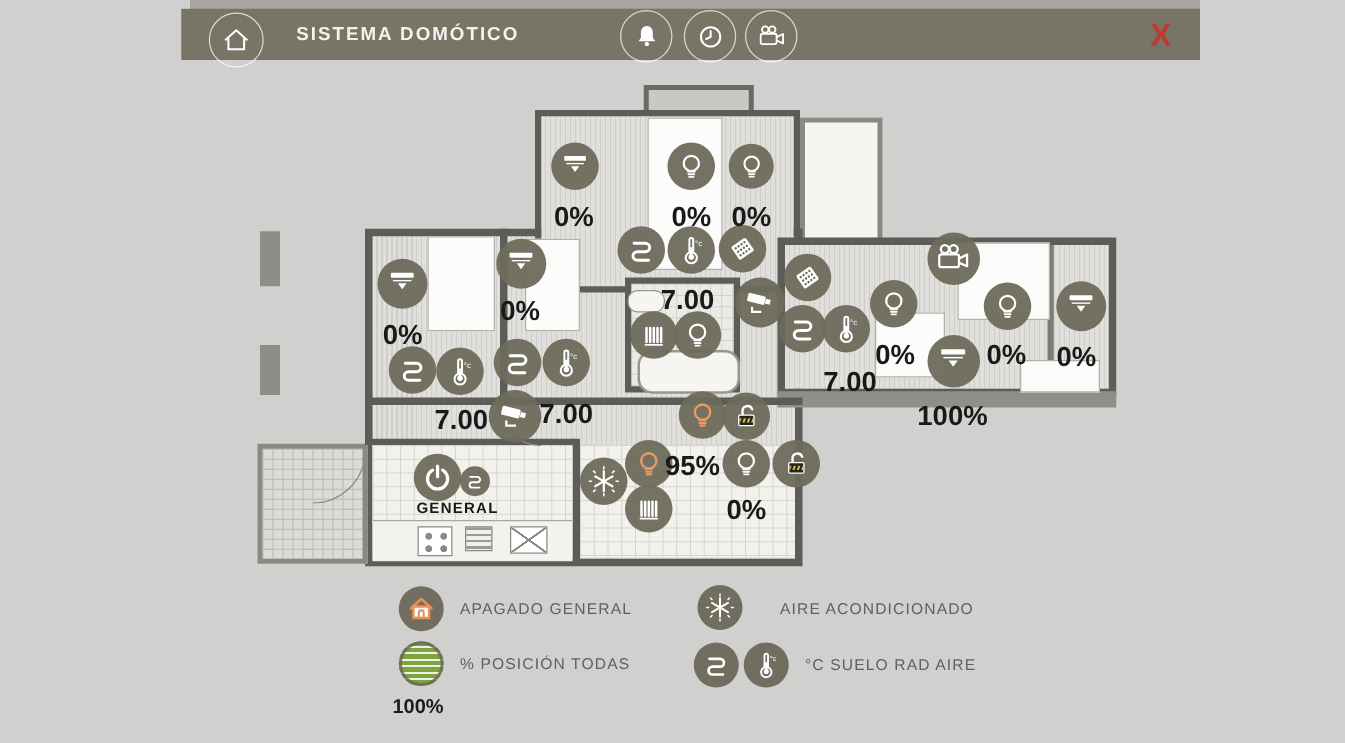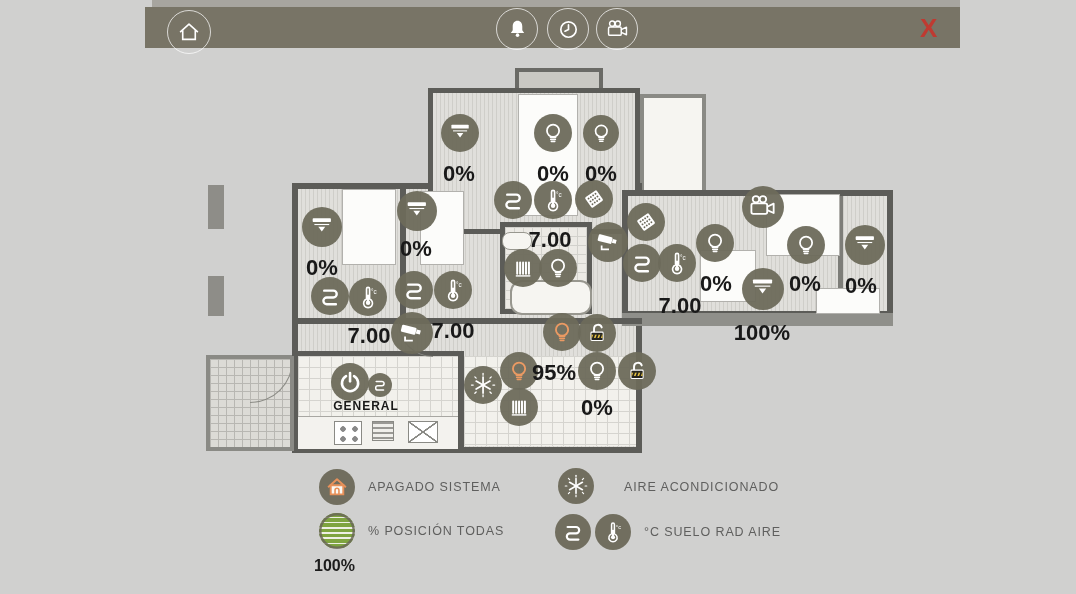--- a/index.html
+++ b/index.html
@@ -218,20 +218,21 @@
   </defs>
 </svg>
 
 <div id="topstrip" class="abs"></div>
 <div id="hdr" class="abs">
   <div id="hdr-home" class="hcirc">
     <svg viewBox="0 0 24 24" width="26" height="26">
         <use href="#sym-house"></use>
       </svg>
   </div>
+  <div id="hdr-title">SISTEMA DOMÓTICO</div>
   <div id="hdr-bell" class="hcirc">
     <svg viewBox="0 0 24 24" width="25" height="25">
         <use href="#sym-bell"></use>
       </svg>
   </div>
   <div id="hdr-clock" class="hcirc">
     <svg viewBox="0 0 24 24" width="25" height="25">
         <use href="#sym-clock"></use>
       </svg>
   </div>
@@ -459,21 +460,21 @@
       <div class="val val-sm" style="left: 366px; top: 406px;">GENERAL</div>
     </div>
 </div>
 
 <div>
   <div class="lgd-ic" style="left:319px;top:469px">
     <svg viewBox="0 0 24 24">
         <use href="#sym-house-orange"></use>
       </svg>
   </div>
-  <div class="lgd-label" style="left:368px;top:480px">APAGADO SISTEMA</div>
+  <div class="lgd-label" style="left:368px;top:480px">APAGADO GENERAL</div>
 
   <div class="lgd-ic" style="left:558px;top:468px">
     <svg viewBox="0 0 24 24">
         <use href="#sym-ac"></use>
       </svg>
   </div>
   <div class="lgd-label" style="left:624px;top:480px">AIRE ACONDICIONADO</div>
 
   <div class="lgd-ic lgd-green" style="left:319px;top:513px">
     <span></span>

